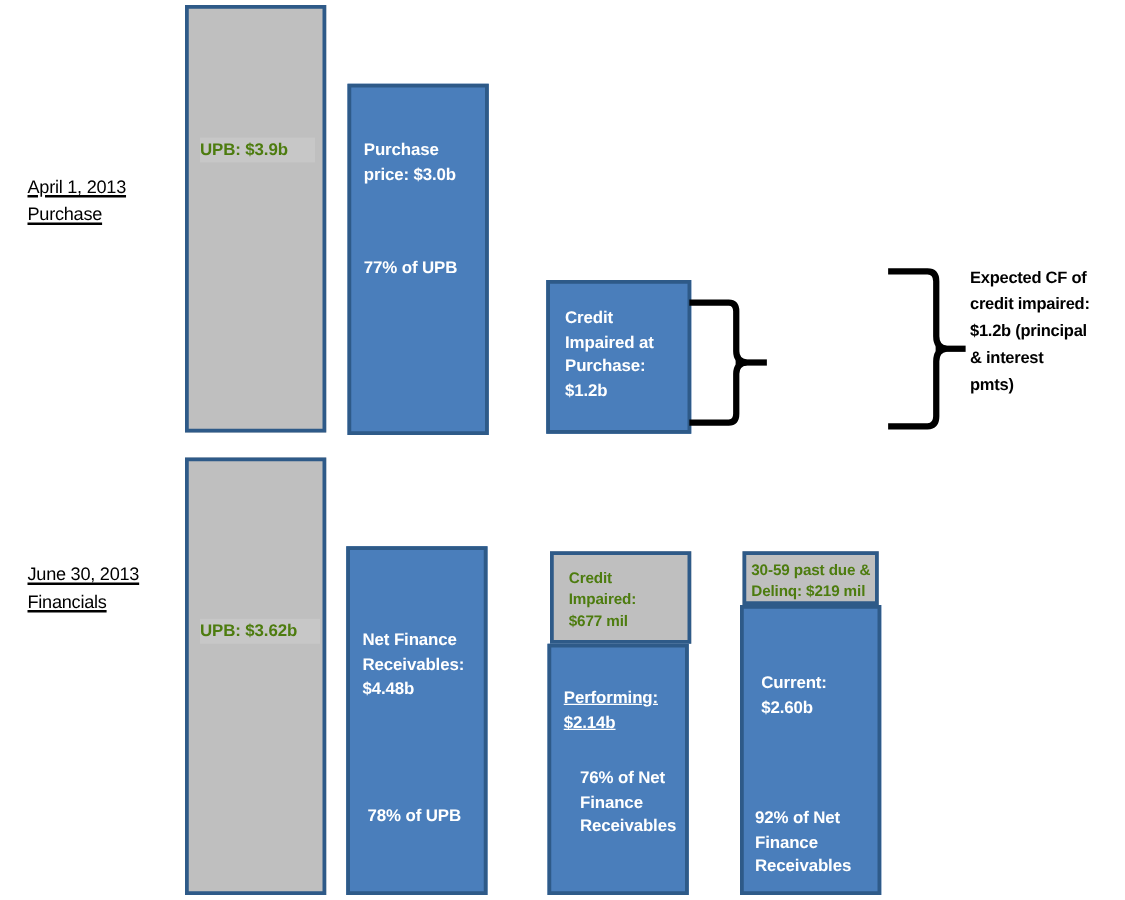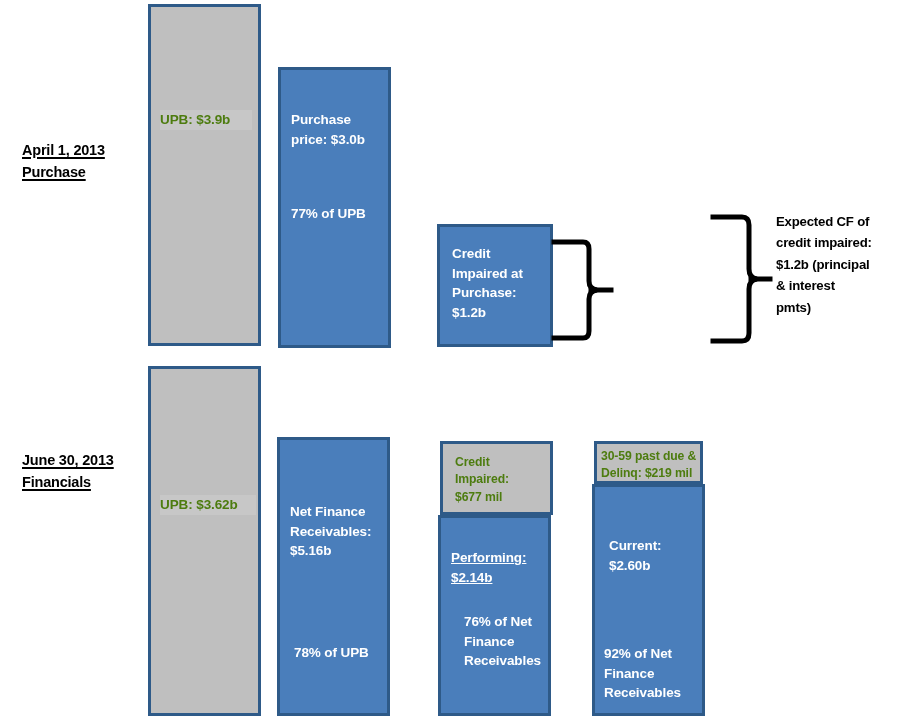--- a/index.html
+++ b/index.html
@@ -14,21 +14,21 @@
     height: 720px;
     background: #ffffff;
     font-family: "Liberation Sans", sans-serif;
     overflow: hidden;
   }
 
   
   .row-label {
     position: absolute;
     color: #000000;
-    font-weight: bold;
+    font-weight: normal;
     font-size: 14.5px;
     line-height: 1.55;
     letter-spacing: -0.2px;
     white-space: nowrap;
   }
   .row-label .line {
     display: block;
     text-decoration: underline;
     text-decoration-thickness: 2px;
     text-underline-offset: 2px;
@@ -139,21 +139,21 @@
     <span class="line">June 30, 2013</span>
     <span class="line">Financials</span>
   </div>
 
   <div class="bar gray" style="left:148px; top:366px; width:113px; height:350px;"></div>
   <div class="bar-text dark" style="left:160px; top:495px; width:96px;">UPB: $3.62b</div>
 
   <div class="bar blue" style="left:277px; top:437px; width:113px; height:279px;"></div>
   <div class="bar-text light" style="left:290px; top:502px; width:98px;">Net Finance
 Receivables:
-$5.16b</div>
+$4.48b</div>
   <div class="bar-text light" style="left:294px; top:595px; width:96px;margin-top:48px;">78% of UPB</div>
 
   <div class="bar gray" style="left:440px; top:441px; width:113px; height:74px;"></div>
   <div class="bar-text dark small" style="left:455px; top:454px; width:94px; background:transparent;">Credit
 Impaired:
 $677 mil</div>
 
   <div class="bar blue" style="left:438px; top:515px; width:113px; height:201px;"></div>
   <div class="bar-text light" style="left:451px; top:548px; width:98px;text-decoration:underline;">Performing:
 $2.14b</div>

